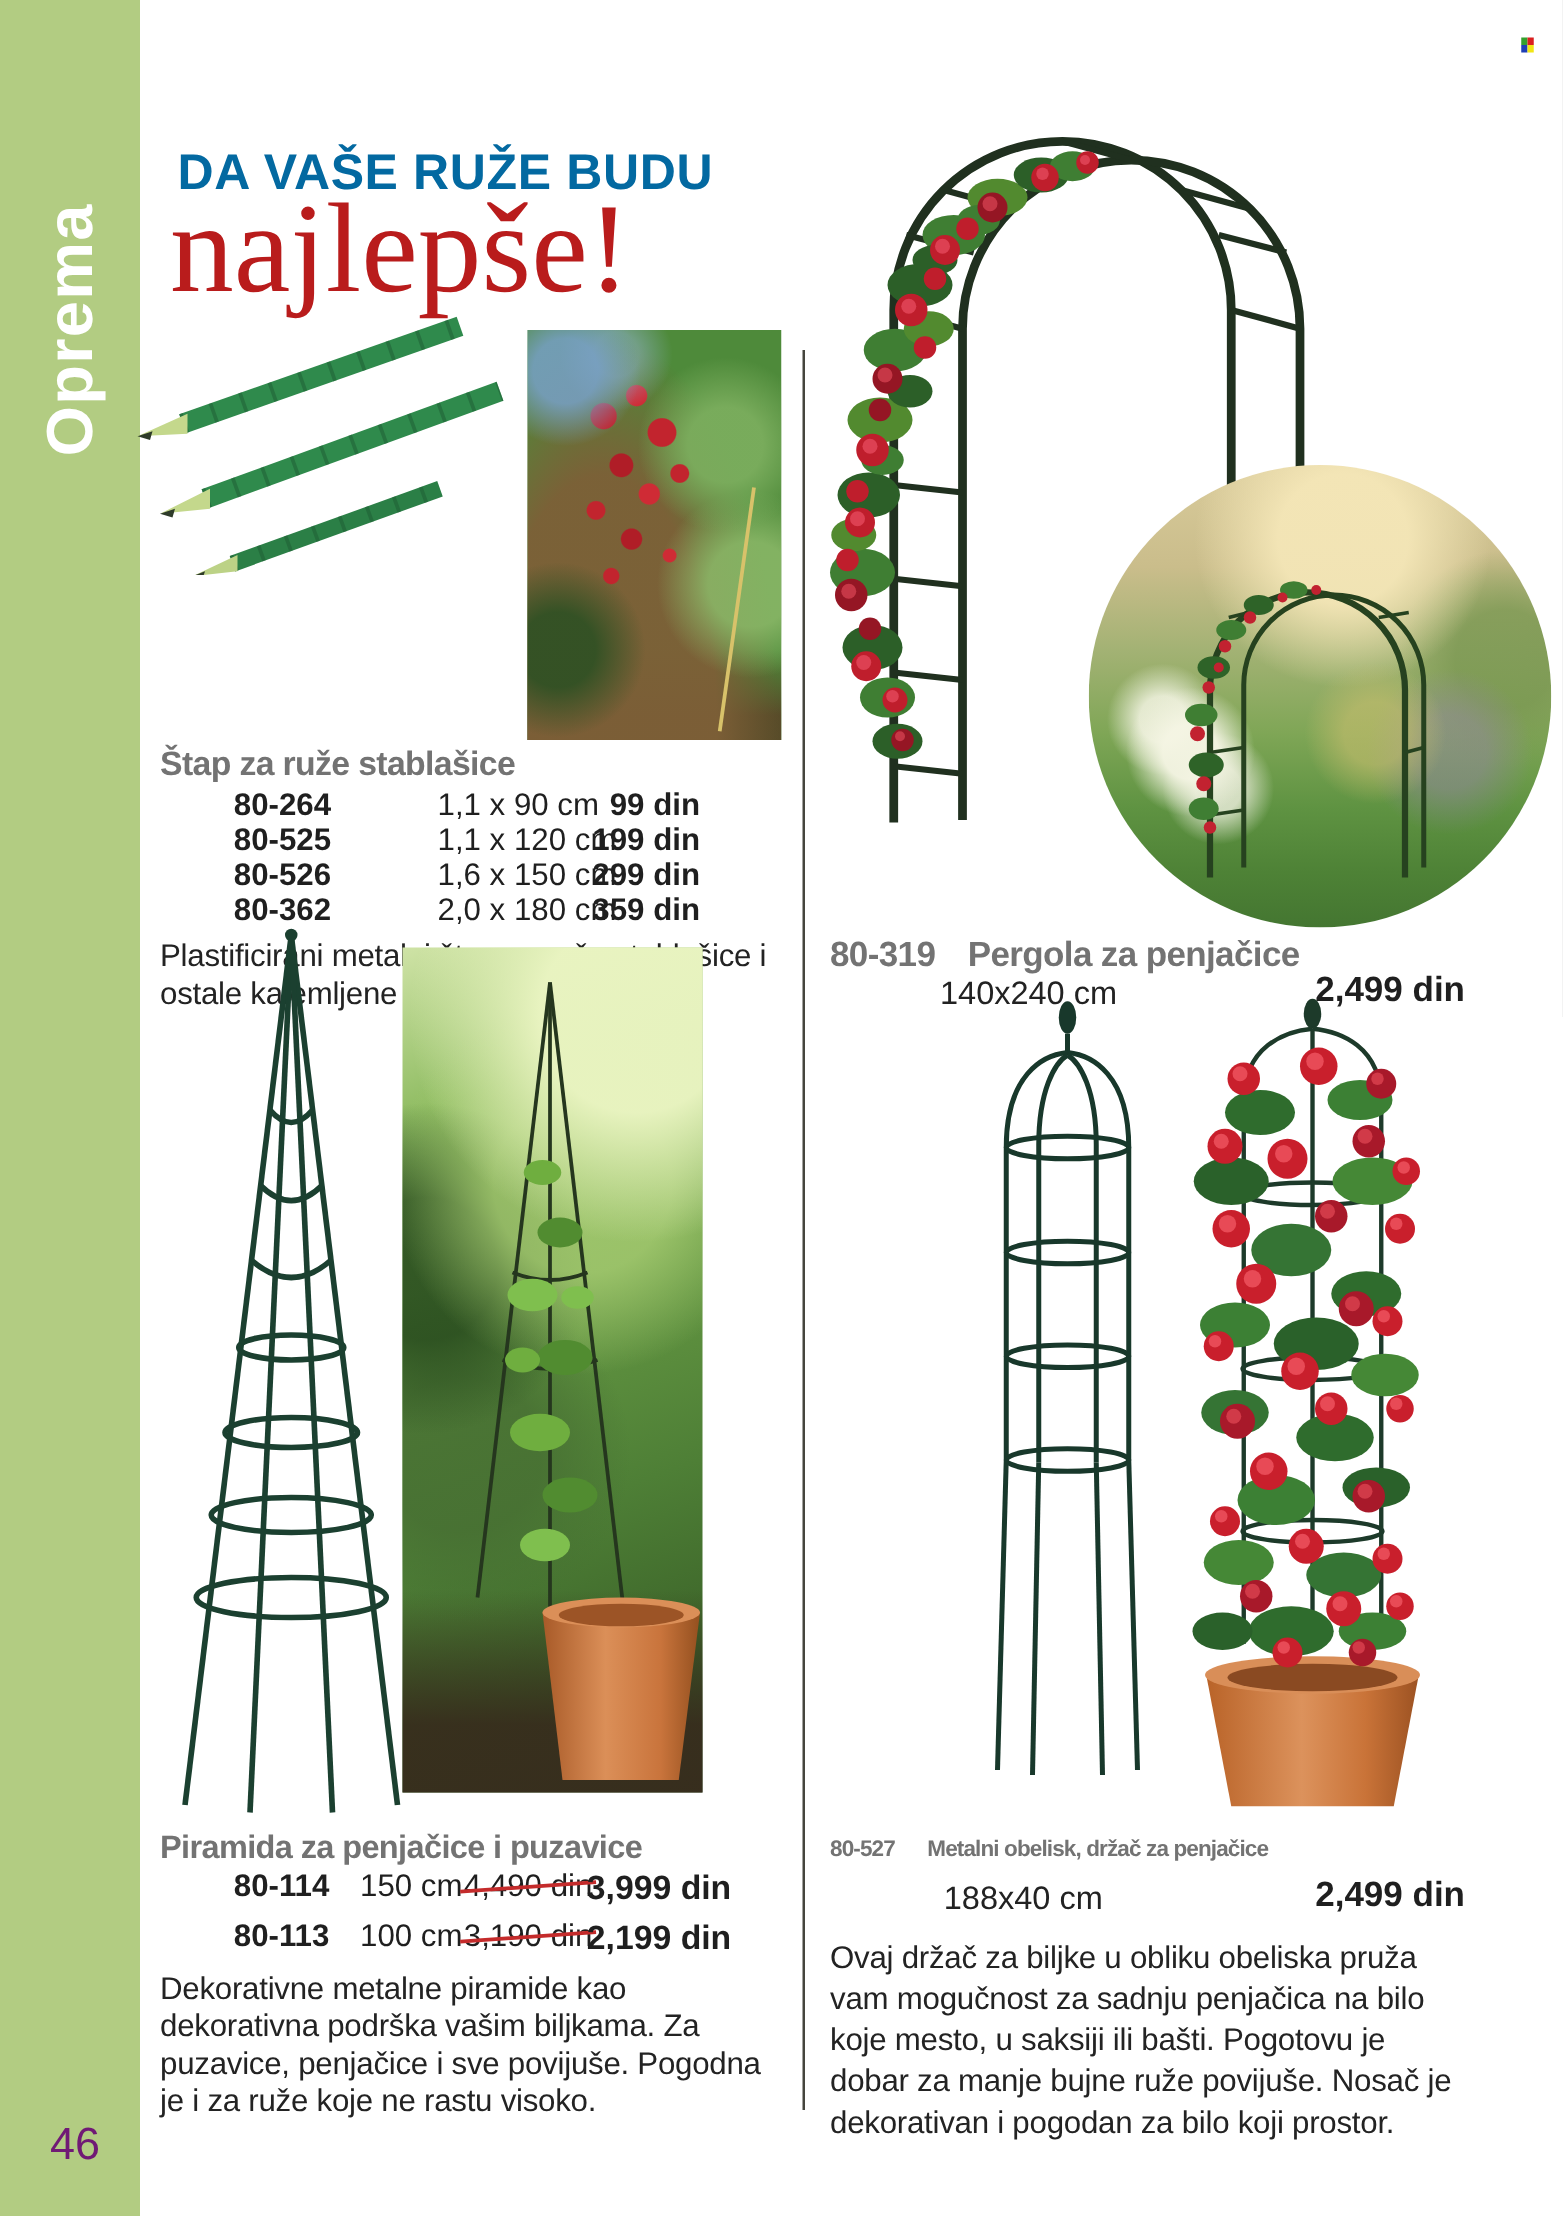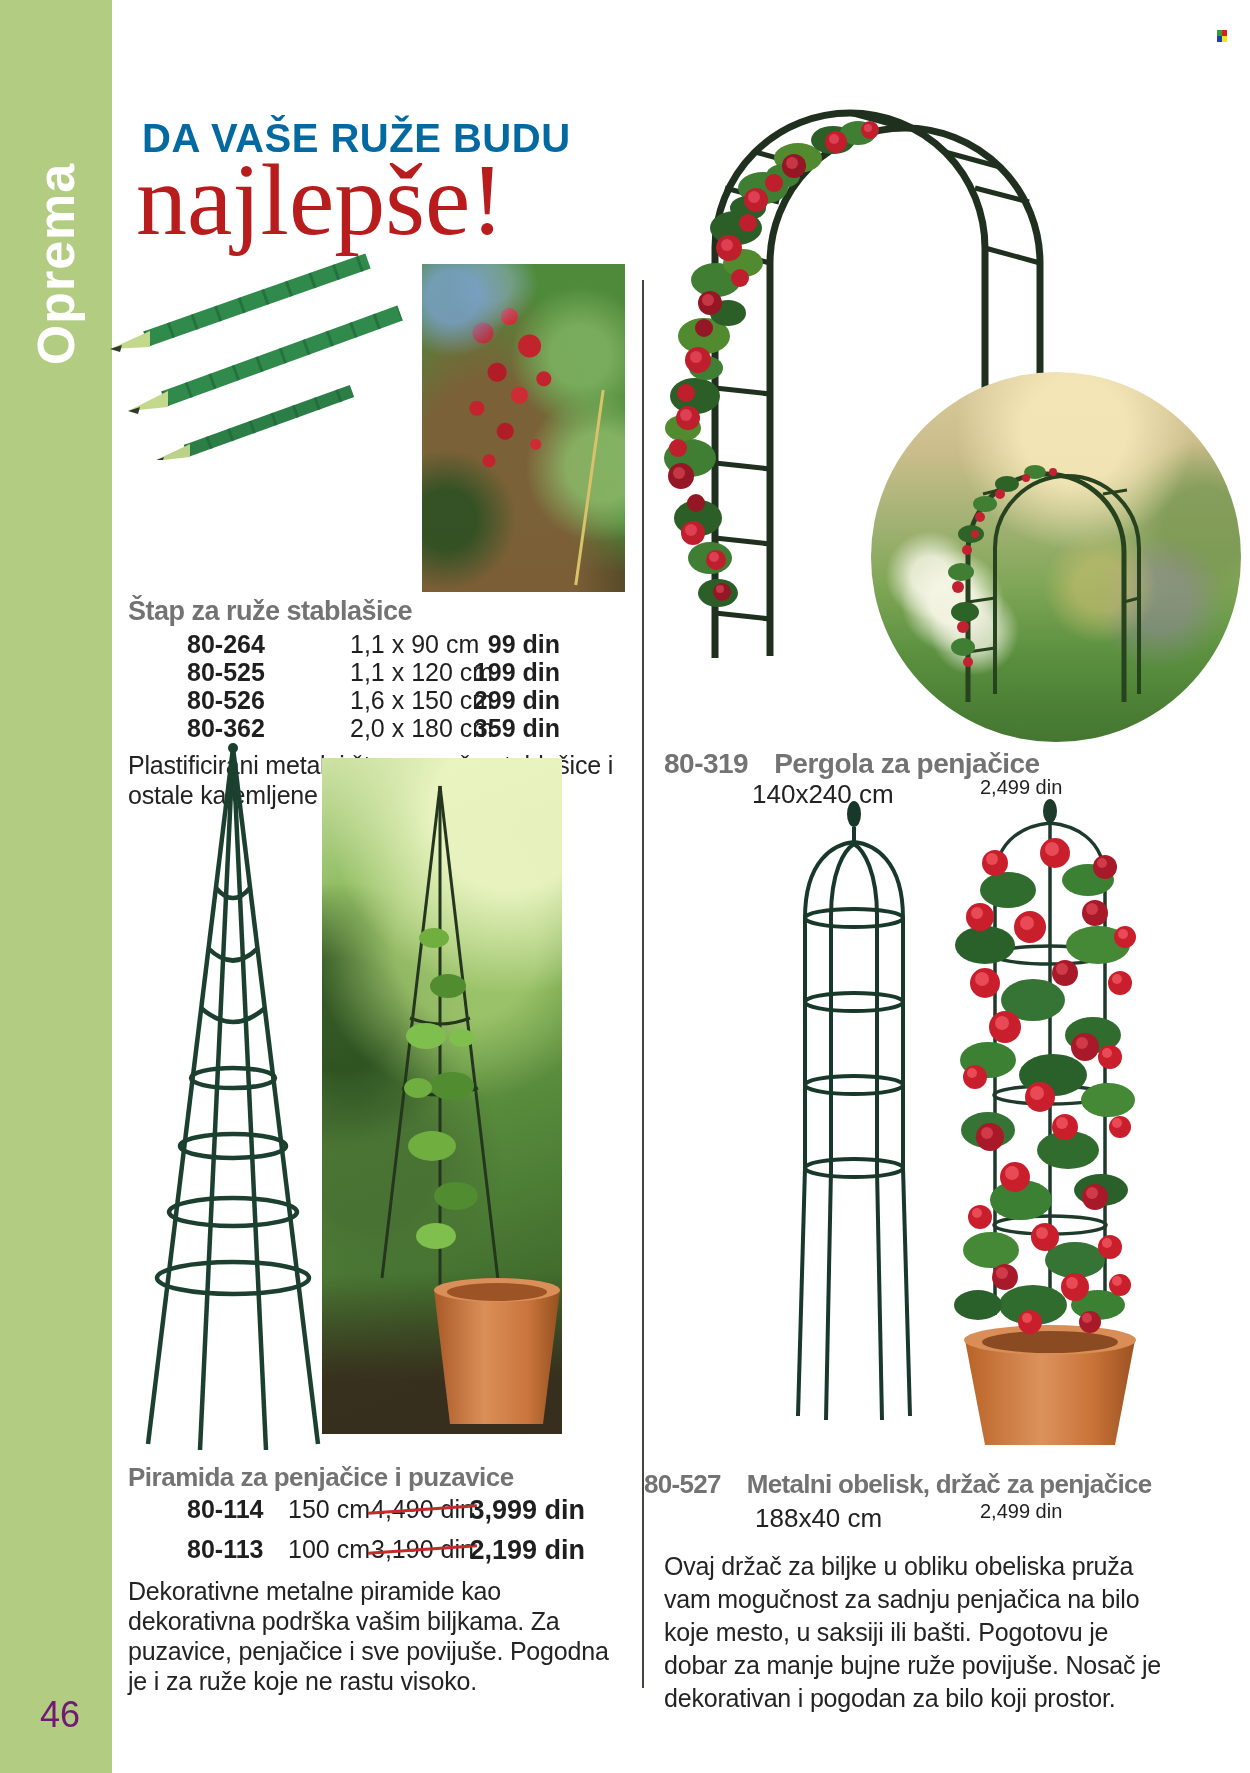--- a/index.html
+++ b/index.html
@@ -62,21 +62,21 @@
       radial-gradient(circle at 8% 38%, rgba(40,75,30,.85) 0 12%, transparent 28%),
       radial-gradient(circle at 20% 60%, rgba(70,110,50,.8) 0 14%, transparent 30%),
       linear-gradient(to bottom, rgba(0,0,0,0) 76%, rgba(55,42,28,.9) 92%),
       linear-gradient(160deg, #cfe3a6 0%, #8fbc62 18%, #679a44 40%, #4e7f36 65%, #3c6429 85%, #35502a 100%)}
   
   .prod-title{position:absolute;font-weight:bold;font-size:27px;letter-spacing:-.5px;color:#737373;white-space:nowrap}
   .prod-title .sp{margin-left:26px}
   #t-stap{left:128px;top:596px}
   #t-pir{left:128px;top:1462px;font-size:26px}
   #t-per{left:664px;top:748px;font-size:28px}
-  #t-obl{left:644px;top:1469px;font-size:26px;letter-spacing:-.7px}
+  #t-obl{left:664px;top:1469px;font-size:18px;letter-spacing:-.7px}
   .row{position:absolute;font-size:25px;line-height:1;white-space:nowrap}
   .row .code{position:absolute;left:59px;font-weight:bold}
   .row .size{position:absolute}
   .row .price{position:absolute;right:0;font-weight:bold}
   .stap-row{left:128px;width:432px}
   .stap-row .size{left:222px}
   #sr0{top:632px}#sr1{top:660px}#sr2{top:688px}#sr3{top:716px}
   .pir-row{left:128px;width:457px;font-size:25px}
   .pir-row .size{left:160px}
   .pir-row .old{position:absolute;left:243px}
@@ -85,21 +85,21 @@
   .old{display:inline-block;position:relative}
   .old::after{content:"";position:absolute;left:-3px;right:-3px;top:11px;height:3px;
       background:#c42b2b;transform:rotate(-4deg)}
   .desc{position:absolute;font-size:25px;line-height:30px;color:#232323;letter-spacing:-.2px;white-space:nowrap}
   #d-stap{left:128px;top:750px}
   #d-pir{left:128px;top:1576px}
   #d-obl{left:664px;top:1550px;line-height:33px}
   .sizeline{position:absolute;font-size:26px;color:#222;white-space:nowrap}
   #s-per{left:752px;top:779px}
   #s-obl{left:755px;top:1503px}
-  .bigprice{position:absolute;width:192px;font-weight:normal;font-size:20px;white-space:nowrap}
+  .bigprice{position:absolute;width:192px;text-align:right;font-weight:bold;font-size:28px;white-space:nowrap}
   #p-per{left:980px;top:776px}
   #p-obl{left:980px;top:1500px}
 </style>
 </head>
 <body>
 
 <div id="page">
 
   <div class="sidebar">
     <div class="sidebar-label-wrap">

